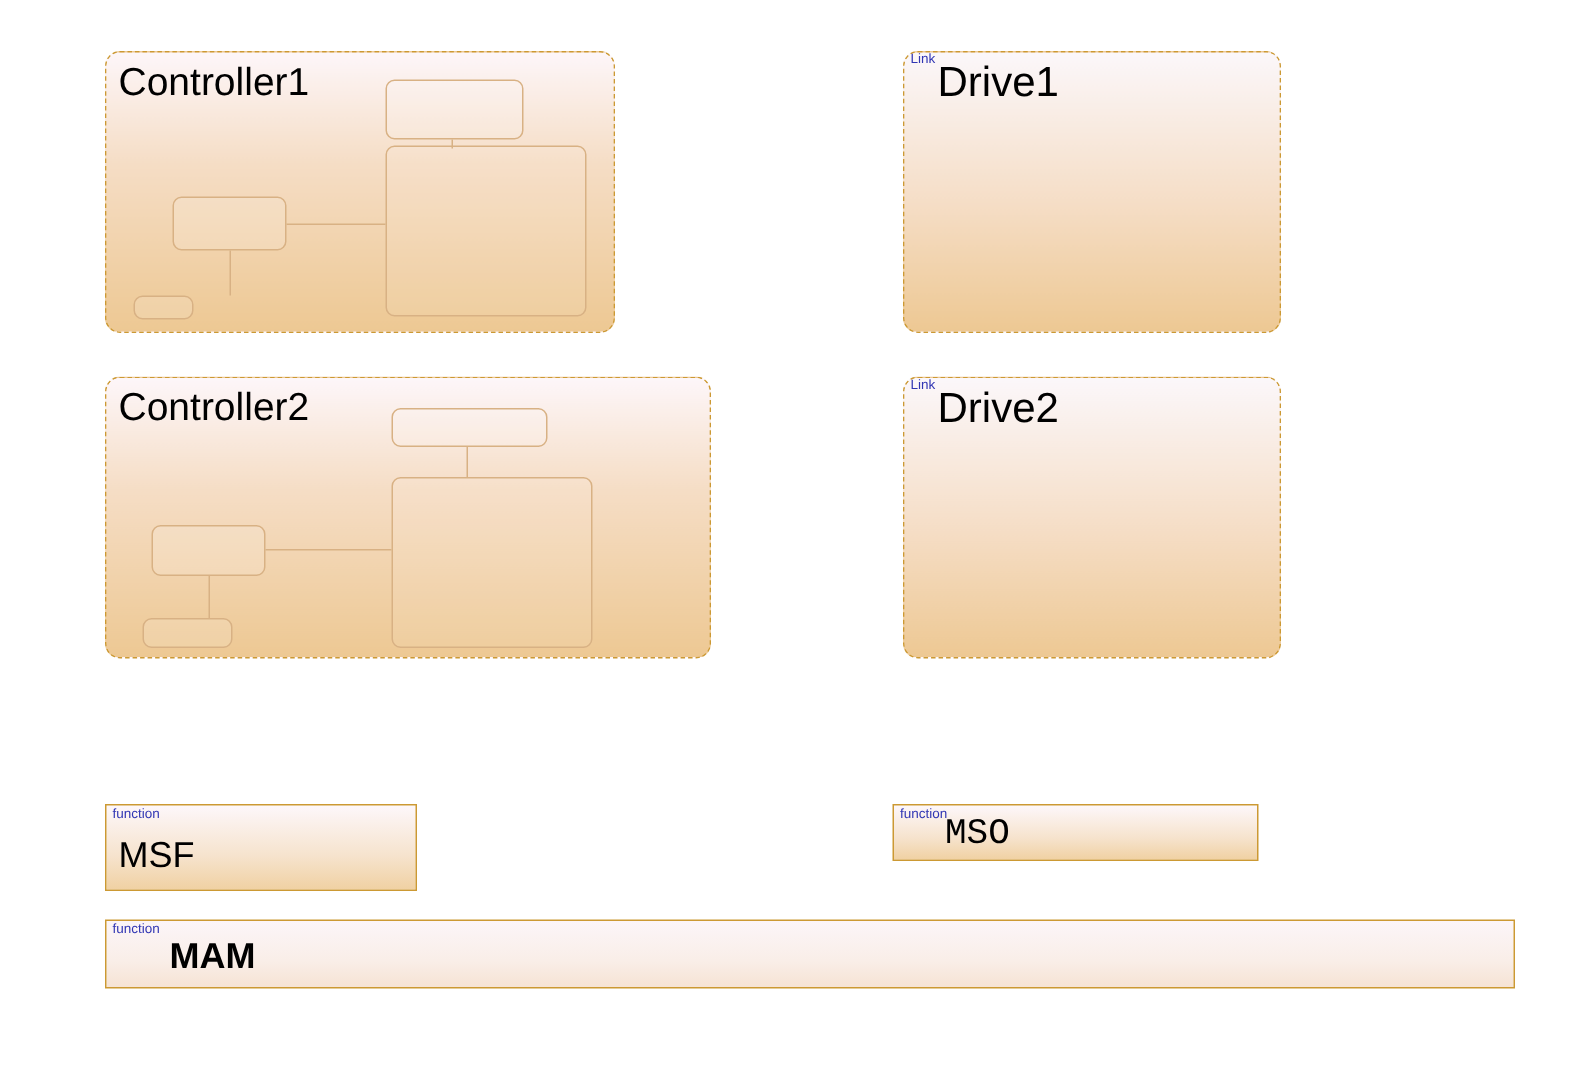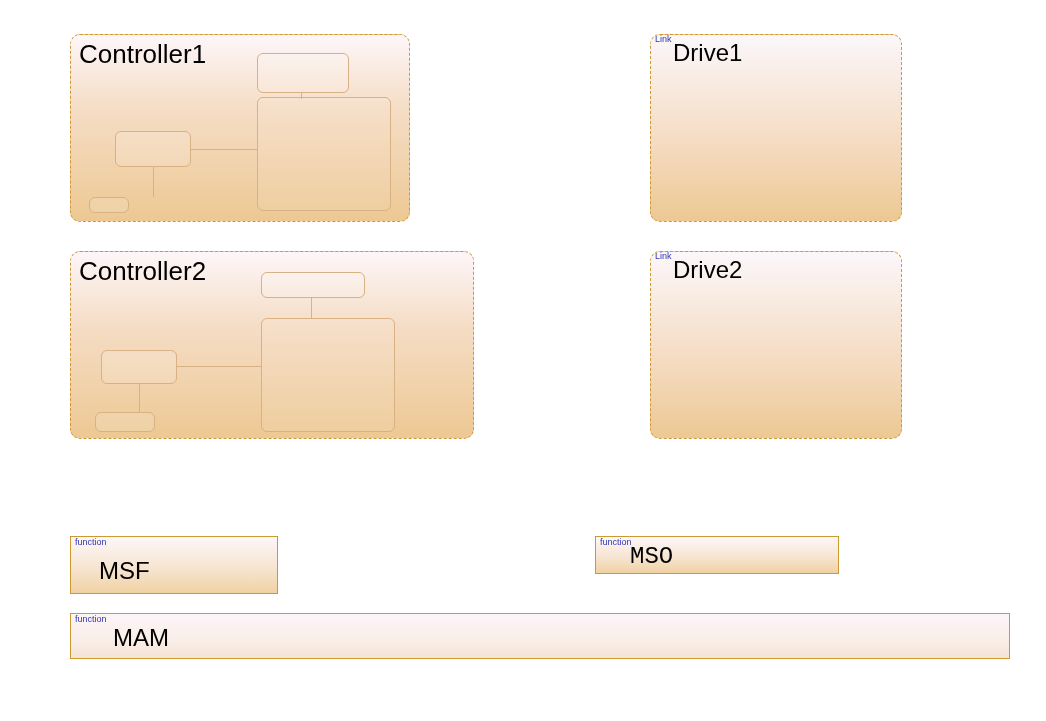--- a/index.html
+++ b/index.html
@@ -27,28 +27,27 @@
   color: #000;
   z-index: 3;
 }
 
 .drive-block {
   position: absolute;
   border: 1px dashed #cc9933;
   border-radius: 10px;
   background: linear-gradient(to bottom, #fbf7fa 0%, #f5ddc5 55%, #edc893 100%);
   box-sizing: border-box;
-  margin-left: 48px;
 }
 
 .drive-title {
   position: absolute;
   left: 22px;
   top: 4px;
-  font-size: 24px;
+  font-size: 28px;
   color: #000;
   z-index: 3;
 }
 
 .tag-label {
   position: absolute;
   top: -1px;
   left: 4px;
   font-size: 9px;
   color: #3136b3;
@@ -138,24 +137,24 @@
   <div class="conn" style="left:106px; top:114px; width:84px; height:1px;"></div>
 </div>
 
 <div class="drive-block" style="left:602px; top:251px; width:252px; height:188px;">
   <span class="tag-label">Link</span>
   <div class="drive-title">Drive2</div>
 </div>
 
 <div class="func-block" style="left:70px; top:536px; width:208px; height:58px;">
   <span class="func-label">function</span>
-  <div class="func-title" style="top:20px;margin-left:20px;">MSF</div>
+  <div class="func-title" style="top:20px;">MSF</div>
 </div>
 
 <div class="func-block" style="left:595px; top:536px; width:244px; height:38px;">
   <span class="func-label">function</span>
   <div class="func-title" style="top:6px; left:34px;font-family:Liberation Mono, monospace;">MSO</div>
 </div>
 
 <div class="func-block-wide" style="left:70px; top:613px; width:940px; height:46px;">
   <span class="func-label">function</span>
-  <div class="func-title" style="top:10px; left:42px;">MAM</div>
+  <div class="func-title" style="top:10px; left:42px;font-weight:bold;">MAM</div>
 </div>
 
 </body></html>

